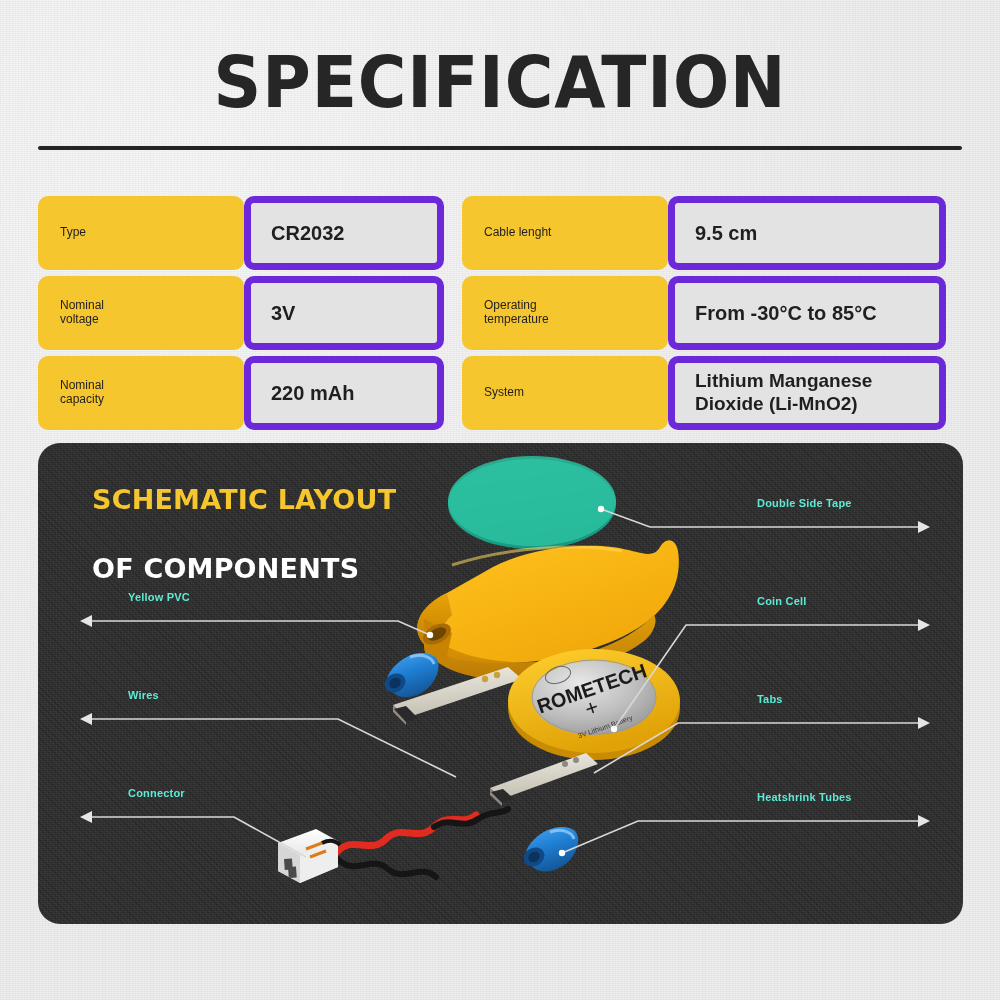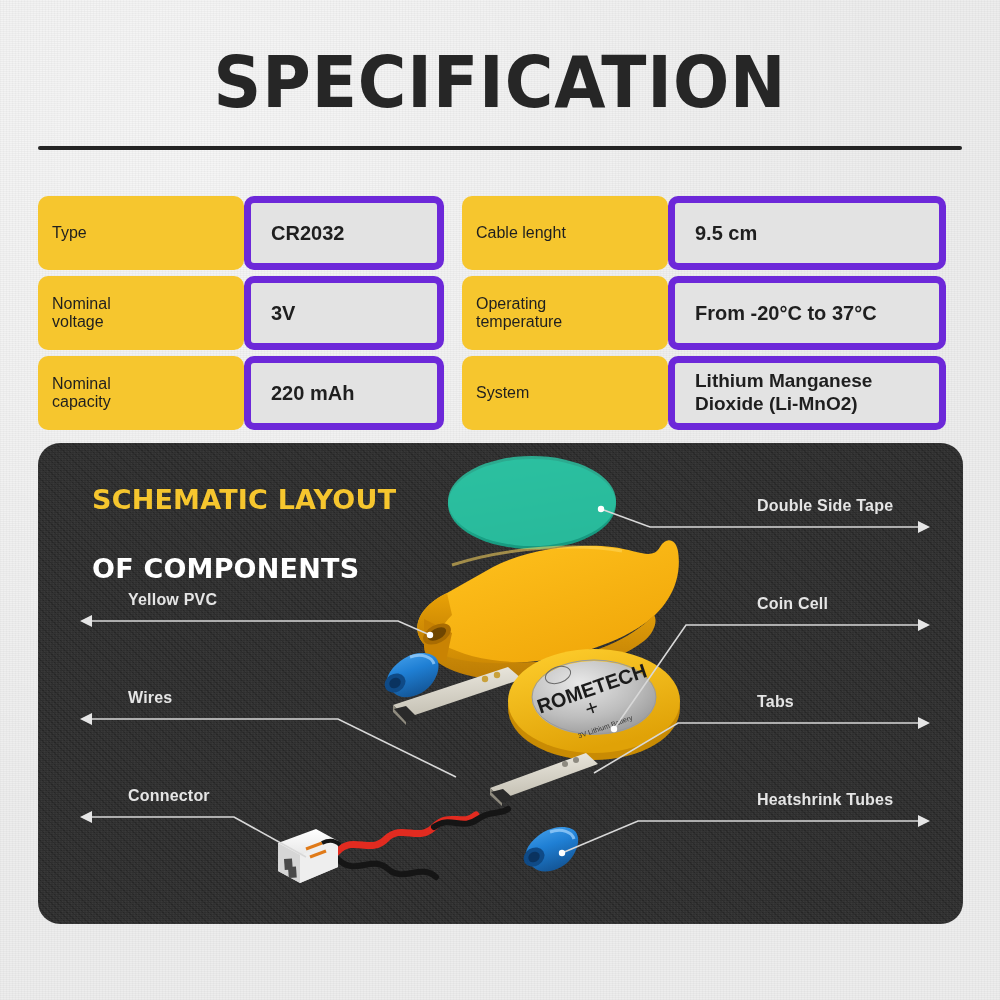--- a/index.html
+++ b/index.html
@@ -43,22 +43,22 @@
     position:absolute; left:38px; top:196px; width:924px;
     display:grid;
     grid-template-columns:206px 200px 18px 206px 278px;
     grid-auto-rows:74px;
     row-gap:6px;
     align-items:stretch;
   }
   .cell{ display:flex; align-items:center; border-radius:10px; }
   .key{
     background:#f6c62e;
-    padding:0 14px;
-    font-size:16px;
+    padding:0 22px;
+    font-size:12px;
     color:#1f1f1f;
     line-height:1.15;
     font-weight:400;
   }
   .val{
     background:#e3e3e3;
     border:7px solid #6d28d9;
     padding:0 20px;
     font-size:20px;
     font-weight:700;
@@ -88,21 +88,21 @@
     font-family:"DejaVu Sans", sans-serif;
     font-weight:700; font-size:27px; line-height:1.28;
     letter-spacing:.2px;
   }
   .ph1{ color:#f6c62e; }
   .ph2{ color:#ffffff;margin-top:34px; }
 
   
   .lbl{
     position:absolute;
-    color:#e5e5e5; font-size:16px; font-weight:700;
+    color:#5eead4; font-size:11px; font-weight:700;
     white-space:nowrap;
     letter-spacing:.2px;
   }
   .lbl.l{ left:90px; }
   .lbl.r{ left:719px; }
 
   svg.leads{ position:absolute; inset:0; width:925px; height:481px; }
   svg.art{ position:absolute; inset:0; width:925px; height:481px; }
 </style>
 </head>
@@ -122,21 +122,21 @@
     <div class="spacer"></div>
     <div class="cell key">Cable lenght</div>
     <div class="cell val">9.5 cm</div>
 
     <div class="cell key" style="white-space:pre-line">Nominal
 voltage</div>
     <div class="cell val">3V</div>
     <div class="spacer"></div>
     <div class="cell key" style="white-space:pre-line">Operating
 temperature</div>
-    <div class="cell val">From -20°C to 37°C</div>
+    <div class="cell val">From -30°C to 85°C</div>
 
     <div class="cell key" style="white-space:pre-line">Nominal
 capacity</div>
     <div class="cell val">220 mAh</div>
     <div class="spacer"></div>
     <div class="cell key">System</div>
     <div class="cell val small">Lithium Manganese Dioxide (Li-MnO2)</div>
   </div>
 
   <div class="panel">

